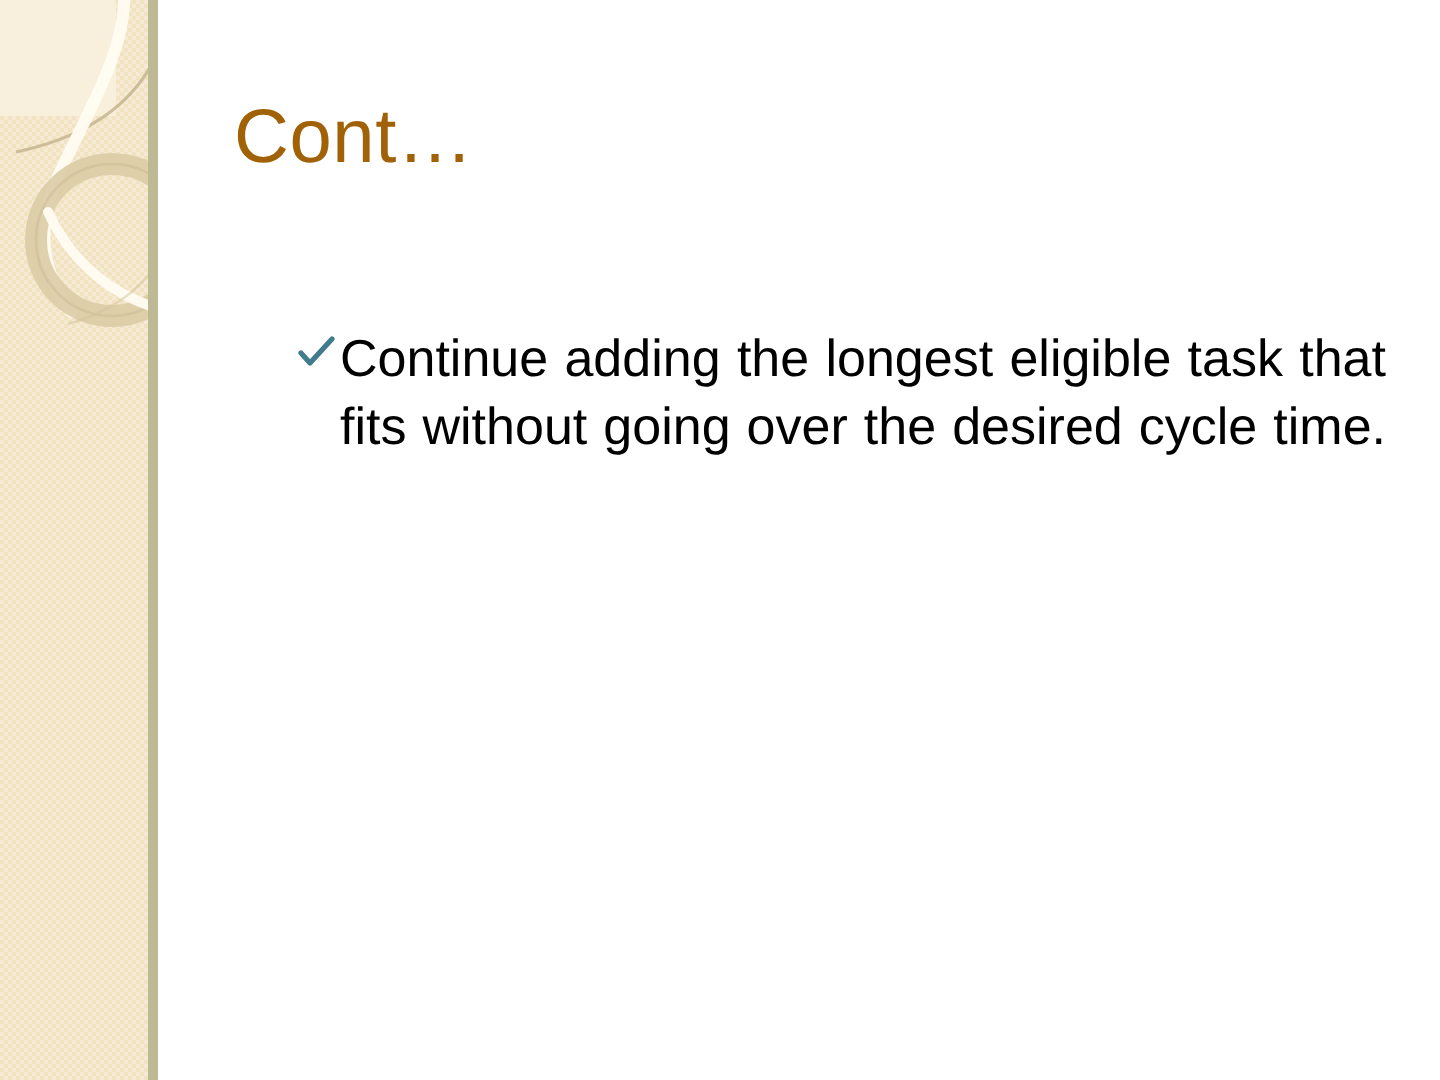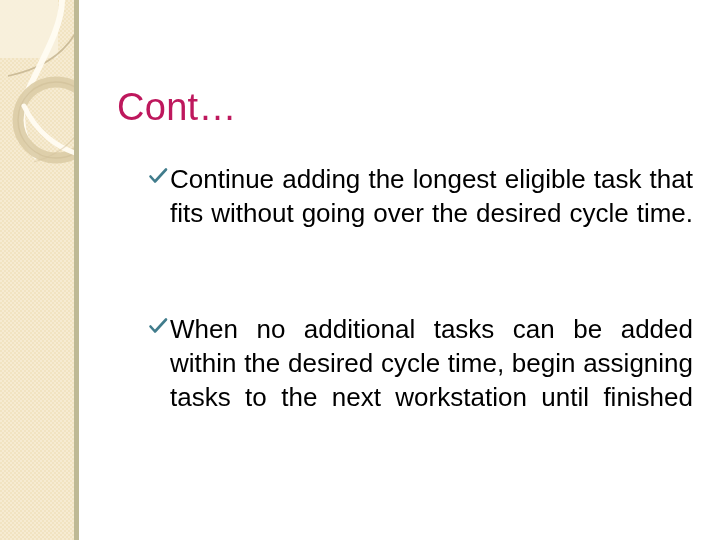--- a/index.html
+++ b/index.html
@@ -39,23 +39,22 @@
 
   
   #slide-title {
     position: absolute;
     left: 117px;
     top: 47px;
     width: 560px;
     font-size: 38px;
     line-height: 44px;
     letter-spacing: 0.3px;
-    color: #be185d;
+    color: #a16207;
     white-space: pre;
-    margin-top: 38px;
   }
 
   
   #body-content {
     position: absolute;
     left: 148px;
     top: 114px;
     width: 545px;
   }
 
@@ -140,24 +139,16 @@
 
     <div class="bullet">
       <span class="check-icon">
         <svg width="20" height="20" viewBox="0 0 20 20" aria-hidden="true">
           <path d="M2.5 10.5 L7 15.5 L18 3.5" fill="none" stroke="#417C8C" stroke-width="2.6" stroke-linecap="round" stroke-linejoin="round"></path>
         </svg>
       </span>
       <span class="bullet-text">Continue adding the longest eligible task that fits without going over the desired cycle time.</span>
     </div>
 
-    <div class="bullet">
-      <span class="check-icon">
-        <svg width="20" height="20" viewBox="0 0 20 20" aria-hidden="true">
-          <path d="M2.5 10.5 L7 15.5 L18 3.5" fill="none" stroke="#417C8C" stroke-width="2.6" stroke-linecap="round" stroke-linejoin="round"></path>
-        </svg>
-      </span>
-      <span class="bullet-text">When no additional tasks can be added within the desired cycle time, begin assigning tasks to the next workstation until finished</span>
-    </div>
 
   </div>
 
 </div>
 
 </body></html>

